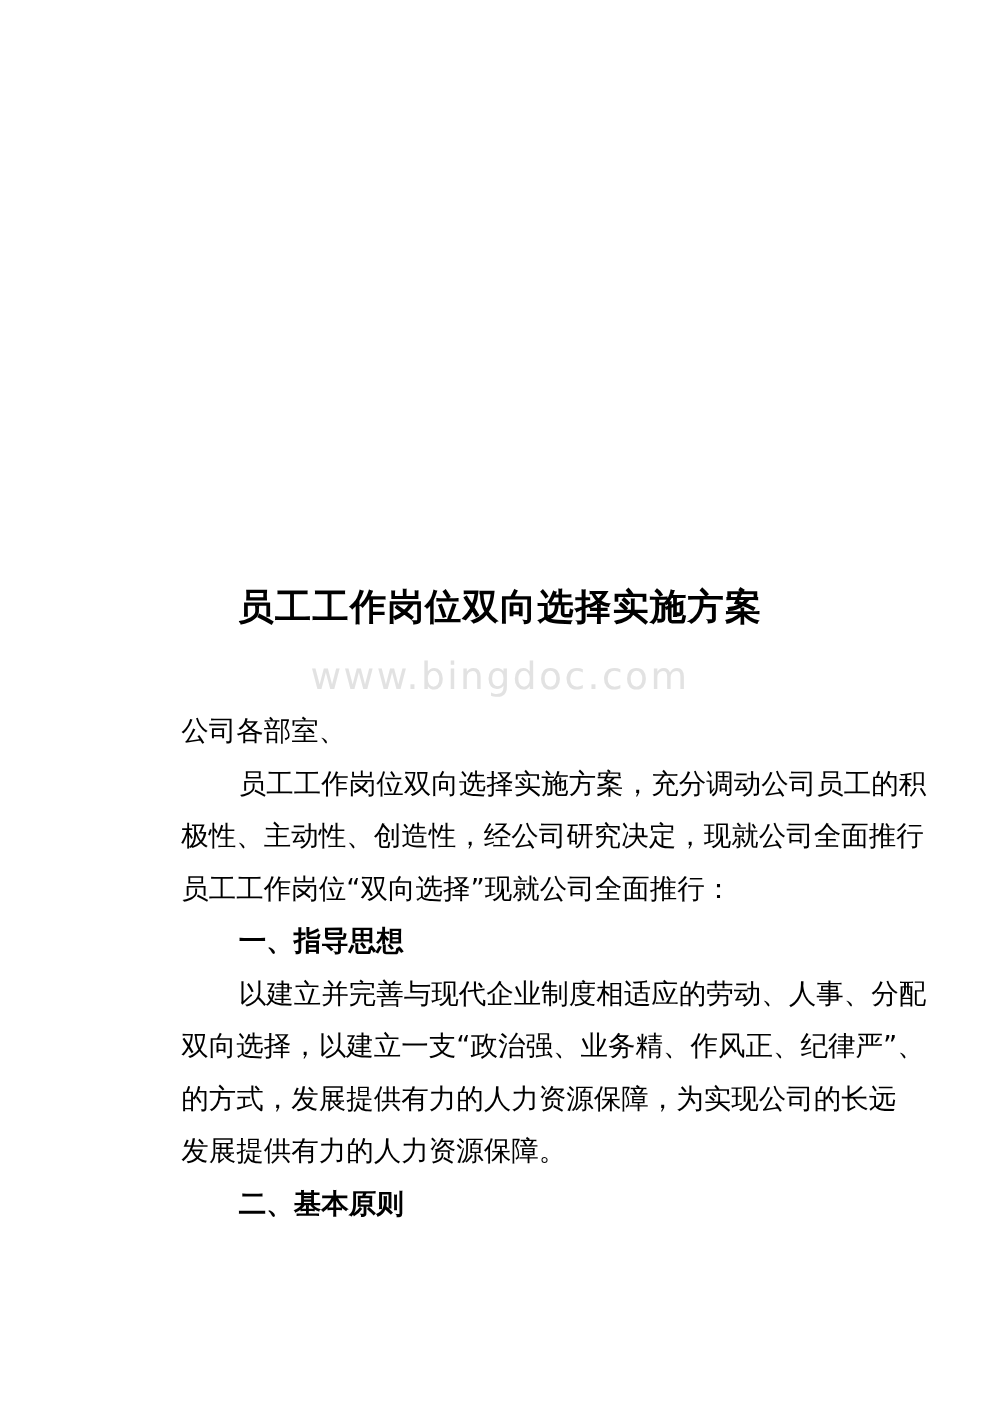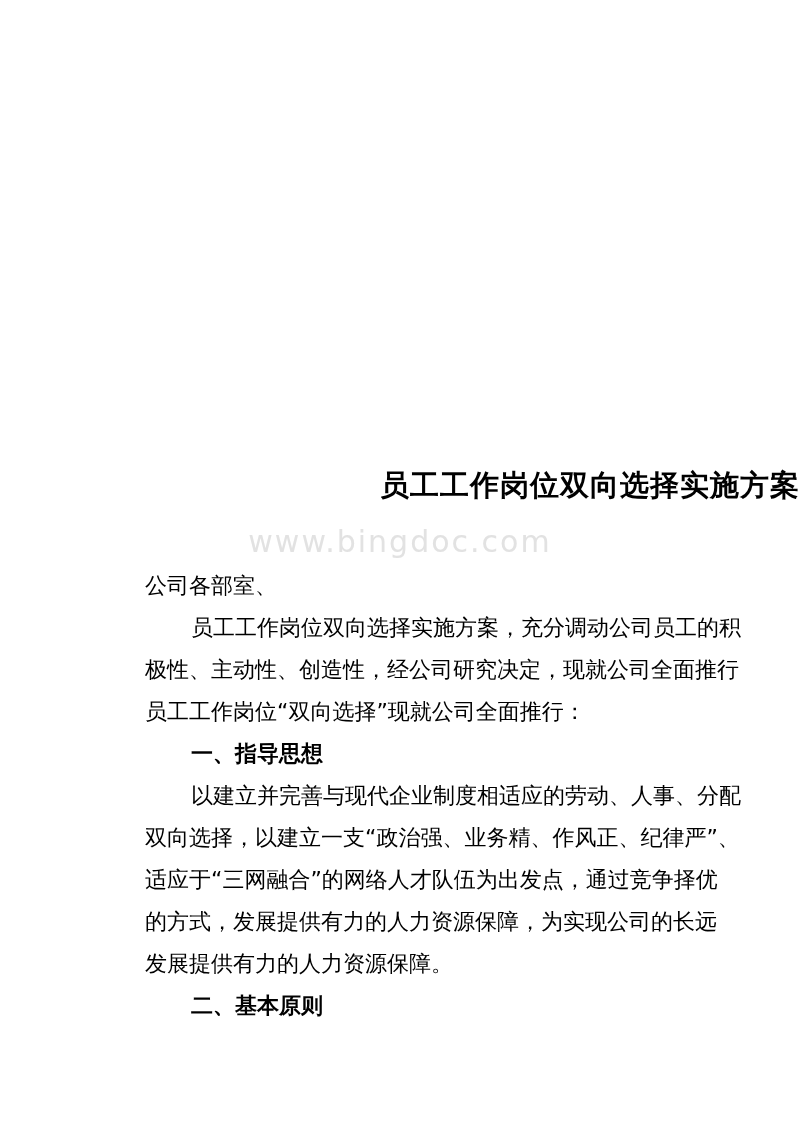--- a/index.html
+++ b/index.html
@@ -13,21 +13,21 @@
     height: 1132px;
     background: #ffffff;
     overflow: hidden;
     font-family: "DejaVu Sans", "Liberation Sans", sans-serif;
   }
   .doc-title {
     position: absolute;
     top: 464px;
     left: 0;
     width: 800px;
-    text-align: right;
+    text-align: center;
     font-family: "DejaVu Serif", "Liberation Serif", serif;
     font-weight: bold;
     font-size: 29px;
     line-height: 42px;
     letter-spacing: 1px;
     color: #000000;
     white-space: nowrap;
   }
   .watermark {
     position: absolute;
@@ -74,19 +74,18 @@
   <div class="watermark">www.bingdoc.com</div>
 
   <div class="body-text">
     <div class="line">公司各部室、</div>
     <div class="line indent">员工工作岗位双向选择实施方案，充分调动公司员工的积</div>
     <div class="line">极性、主动性、创造性，经公司研究决定，现就公司全面推行</div>
     <div class="line">员工工作岗位“双向选择”现就公司全面推行：</div>
     <div class="line indent bold">一、指导思想</div>
     <div class="line indent">以建立并完善与现代企业制度相适应的劳动、人事、分配</div>
     <div class="line">双向选择，以建立一支“政治强、业务精、作风正、纪律严”、</div>
-    <div class="line">适应于“三网融合”的网络人才队伍为出发点，通过竞争择优</div>
     <div class="line">的方式，发展提供有力的人力资源保障，为实现公司的长远</div>
     <div class="line">发展提供有力的人力资源保障。</div>
     <div class="line indent bold">二、基本原则</div>
   </div>
 
 </div>
 
 </body></html>

